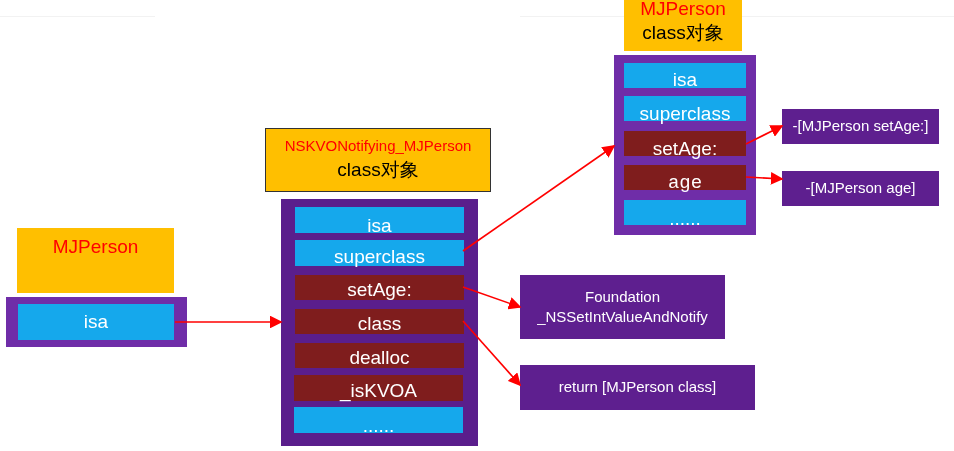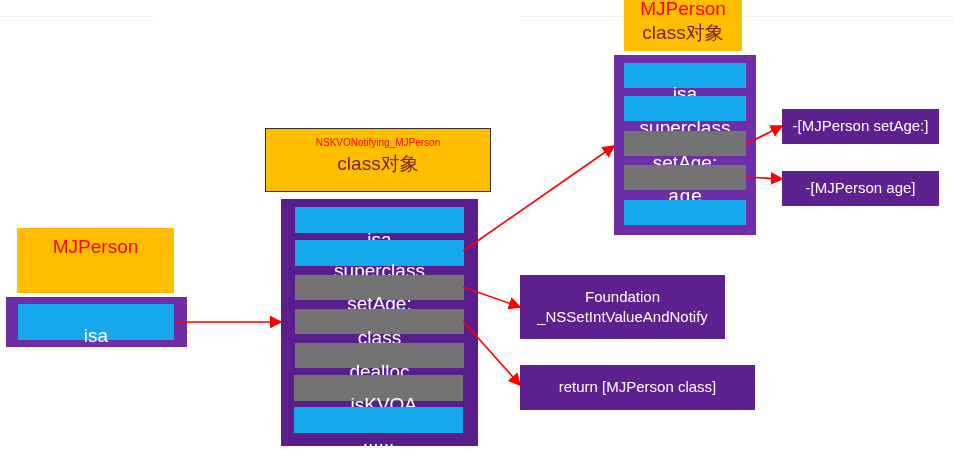--- a/index.html
+++ b/index.html
@@ -2,48 +2,48 @@
 <html><head>
 <meta charset="utf-8">
 <style>
   html, body { margin:0; padding:0; background:#ffffff; }
   body { width:954px; height:451px; position:relative; overflow:hidden;
          font-family:"Liberation Sans", "DejaVu Sans", sans-serif; }
   .abs { position:absolute; box-sizing:border-box; }
   .topline { position:absolute; top:16px; height:1px; background:#f2f2f2; }
   .label { background:#ffbf00; text-align:center; color:#fff; line-height:1.25; }
   .label .red { color:#ff0000; display:block; }
-  .label .wht { color:#7f1d1d; display:block; }
+  .label .wht { color:#000000; display:block; }
   .panel { background:#6f2da8; }
   .panel.dark { background:#5a1e8c; }
   .cell { position:absolute; color:#fff; text-align:center; font-size:19px; }
   .blue { background:#15a8ec; }
-  .green { background:#737373; }
-  .cell span { position:absolute; left:0; right:0;margin-top:14px; }
+  .green { background:#7f1d1d; }
+  .cell span { position:absolute; left:0; right:0; }
   .note { background:#5e1f8f; color:#fff; font-size:15px; text-align:center;
           display:flex; align-items:center; justify-content:center; line-height:1.35; }
   svg.arrows { position:absolute; left:0; top:0; pointer-events:none; }
 </style>
 </head>
 <body>
 
 <div class="topline" style="left:0;width:155px;"></div>
 <div class="topline" style="left:520px;width:434px;"></div>
 
 <div class="abs label" style="left:17px;top:228px;width:157px;height:65px;font-size:19px;padding-top:7px;">
   <span class="red">MJPerson</span>
 </div>
 <div class="abs panel" style="left:6px;top:297px;width:181px;height:50px;">
   <div class="cell blue" style="left:12px;top:7px;width:156px;height:36px;">
     <span style="top:7px;">isa</span>
   </div>
 </div>
 
 <div class="abs label" style="left:265px;top:128px;width:226px;height:64px;border:1px solid #333;padding-top:8px;">
-  <span class="red" style="font-size:10px;">NSKVONotifying_MJPerson</span>
+  <span class="red" style="font-size:15px;">NSKVONotifying_MJPerson</span>
   <span class="wht" style="font-size:19px;margin-top:2px;">class对象</span>
 </div>
 <div class="abs panel dark" style="left:281px;top:199px;width:197px;height:247px;">
   <div class="cell blue" style="left:14px;top:8px;width:169px;height:26px;">
     <span style="top:8px;">isa</span>
     </div>
   <div class="cell blue" style="left:14px;top:41px;width:169px;height:26px;">
     <span style="top:6px;">superclass</span>
     </div>
   <div class="cell green" style="left:14px;top:76px;width:169px;height:25px;">

